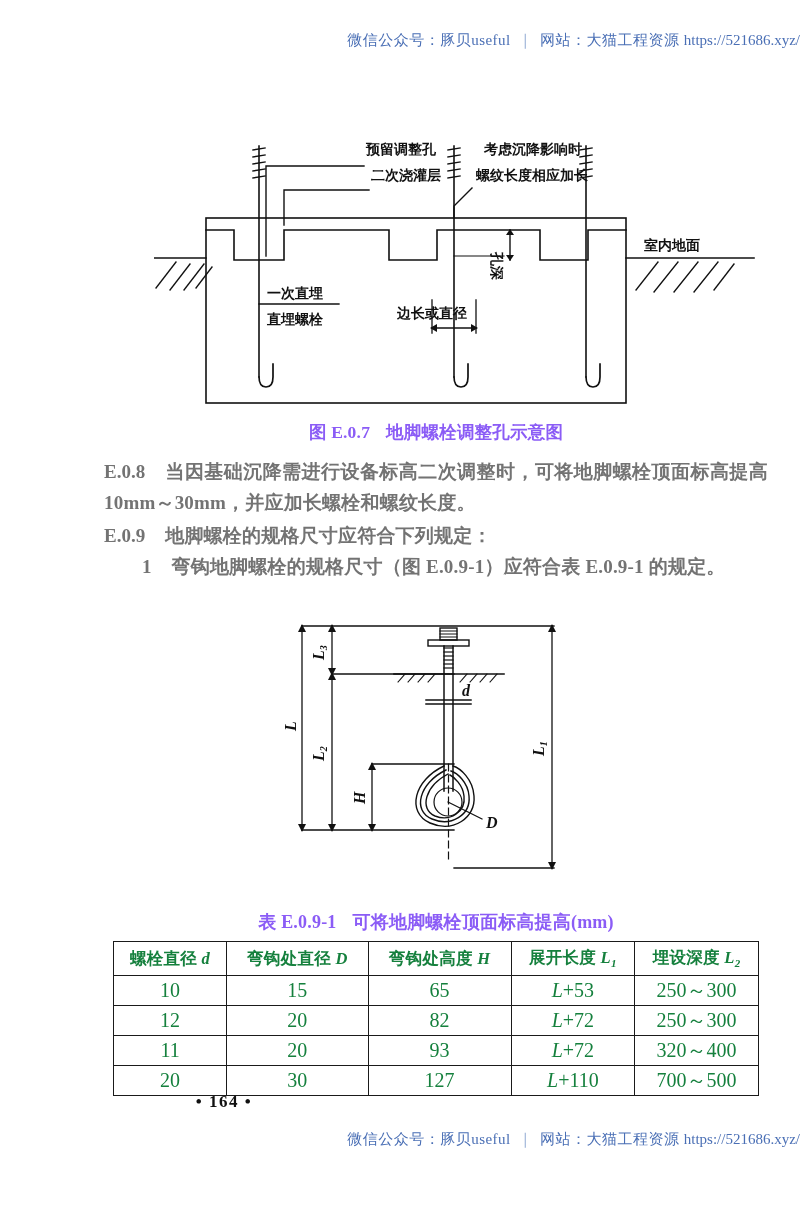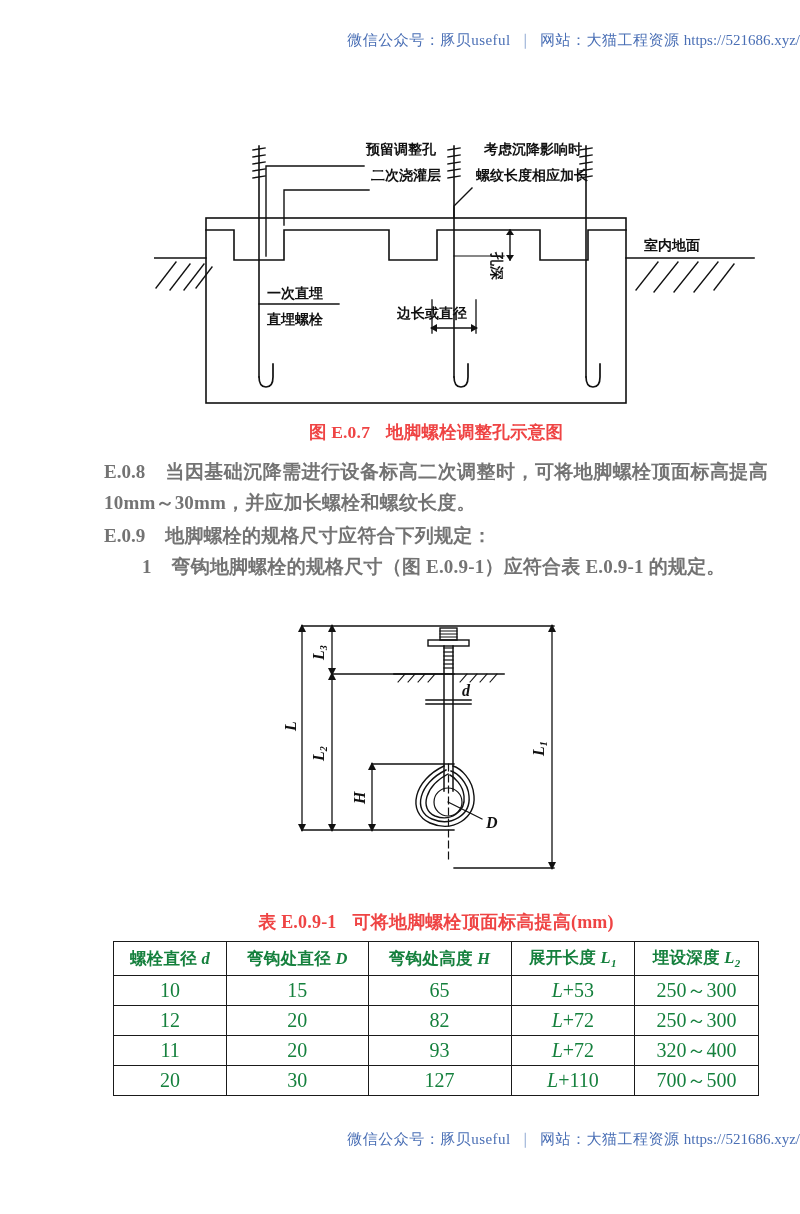--- a/index.html
+++ b/index.html
@@ -61,21 +61,21 @@
   }
   #figure-anchor-hole svg { display: block; }
 
   .cap {
     position: absolute;
     width: 664px;
     text-align: center;
     font-family: "Liberation Serif", "DejaVu Serif", serif;
     font-weight: bold;
     font-size: 17.5px;
-    color: #ef4444;
+    color: #8b5cf6;
     letter-spacing: 0.2px;
   }
   .cap .gap { display: inline-block; width: 16px; }
 
   #caption-fig-e07 { top: 420px; }
 
   
   .body-block {
     position: absolute;
     left: 0;
@@ -470,18 +470,19 @@
           <td>20</td>
           <td>30</td>
           <td>127</td>
           <td><span class="it">L</span><span>+110</span></td>
           <td>700～500</td>
         </tr>
       </tbody>
     </table>
   </div>
 
+  <div id="page-number">• 164 •</div>
 
 </div>
 
 <div class="watermark" id="watermark-bottom">
   <span>微信公众号：豚贝useful</span><span class="sep">｜</span><span>网站：大猫工程资源</span>&nbsp;<span class="url">https://521686.xyz/</span>
 </div>
 
 </body></html>

